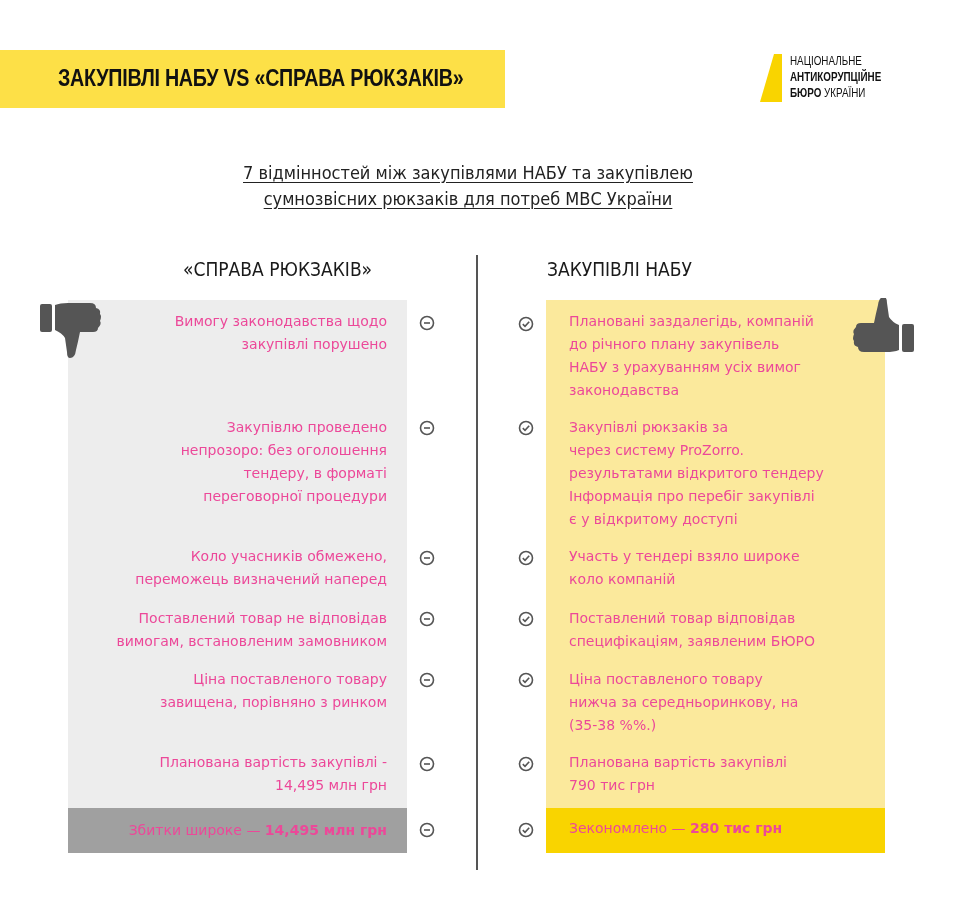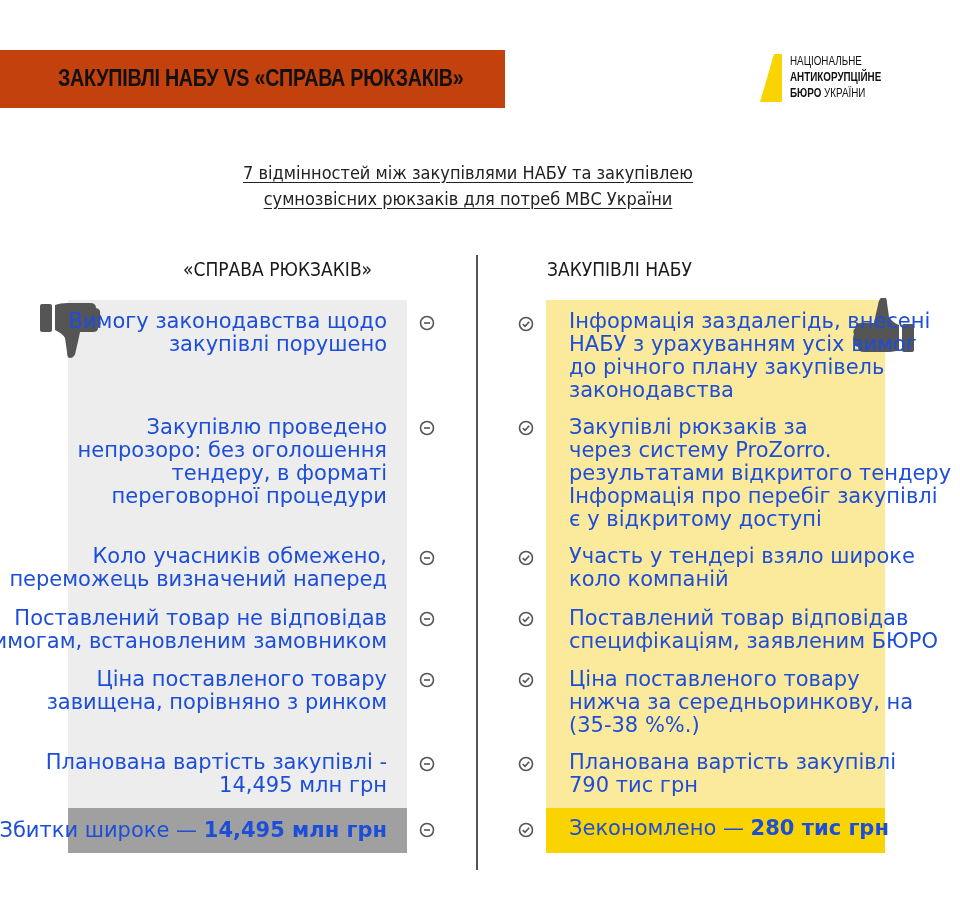--- a/index.html
+++ b/index.html
@@ -1,19 +1,19 @@
 <!DOCTYPE html>
 <html><head>
 <meta charset="utf-8">
 <style>
   * { box-sizing: border-box; margin: 0; padding: 0; }
   html, body { width: 960px; height: 911px; background: #ffffff; overflow: hidden; }
   body { position: relative; font-family: "DejaVu Sans", sans-serif; color: #1a1a1a; }
 
-  .banner { position: absolute; left: 0; top: 50px; width: 505px; height: 58px; background: #c2410c; }
+  .banner { position: absolute; left: 0; top: 50px; width: 505px; height: 58px; background: #fde047; }
   .banner-title { position: absolute; left: 58px; top: 14px; font-family: "Liberation Sans", sans-serif; font-weight: bold; font-size: 24px; letter-spacing: -0.3px; color: #111; transform: scaleX(0.82); transform-origin: left center; white-space: nowrap; }
 
   .logo { position: absolute; left: 760px; top: 52px; width: 140px; height: 52px; }
   .logo-mark { position: absolute; left: 0; top: 2px; width: 22px; height: 48px; }
   .logo-text { position: absolute; left: 30px; top: 1px; font-family: "Liberation Sans", sans-serif; font-size: 12px; line-height: 16px; color: #111; transform: scaleX(0.82); transform-origin: left top; white-space: nowrap; }
   .logo-text b { font-weight: bold; }
 
   .subtitle { position: absolute; left: 0; width: 936px; top: 160px; text-align: center; font-family: "DejaVu Sans", sans-serif; font-size: 18px; line-height: 26px; color: #222; }
   .subtitle span { display: block; text-decoration: underline; text-underline-offset: 3px; transform: scaleX(0.9); }
 
@@ -21,21 +21,21 @@
   .col-head.left { left: 183px; transform-origin: left; }
   .col-head.right { left: 547px; transform-origin: left; }
 
   .divider { position: absolute; left: 476px; top: 255px; width: 2px; height: 615px; background: #555; }
 
   .panel-left { position: absolute; left: 68px; top: 300px; width: 339px; height: 508px; background: #EDEDED; }
   .panel-left-total { position: absolute; left: 68px; top: 808px; width: 339px; height: 45px; background: #A0A0A0; }
   .panel-right { position: absolute; left: 546px; top: 300px; width: 339px; height: 508px; background: #FBE99C; }
   .panel-right-total { position: absolute; left: 546px; top: 808px; width: 339px; height: 45px; background: #F9D400; }
 
-  .item { position: absolute; font-size: 21px; line-height: 23px; color: #1d4ed8; white-space: nowrap; }
+  .item { position: absolute; font-size: 14px; line-height: 23px; color: #ec4899; white-space: nowrap; }
   .item.left { right: 573px; text-align: right; }
   .item.right { left: 569px; text-align: left; }
   .item .line { display: block; }
   .item b { font-weight: bold; }
 
   .icon { position: absolute; width: 16px; height: 16px; }
   .icon.minus { left: 419px; }
   .icon.check { left: 518px; }
 
   .thumb { position: absolute; width: 64px; height: 64px; }
@@ -166,23 +166,23 @@
 <svg class="icon check" style="top:756px" viewBox="0 0 16 16">
     <circle cx="8" cy="8" r="6.5" fill="none" stroke="#555" stroke-width="1.6"></circle>
     <polyline points="4.8,8.2 7,10.3 11.2,5.8" fill="none" stroke="#555" stroke-width="1.6"></polyline>
   </svg>
 <svg class="icon check" style="top:822px" viewBox="0 0 16 16">
     <circle cx="8" cy="8" r="6.5" fill="none" stroke="#555" stroke-width="1.6"></circle>
     <polyline points="4.8,8.2 7,10.3 11.2,5.8" fill="none" stroke="#555" stroke-width="1.6"></polyline>
   </svg>
 
 <div class="item right" style="top:310px">
-  <span class="line">Інформація заздалегідь, внесені</span>
+  <span class="line">Плановані заздалегідь, компаній</span>
+  <span class="line">до річного плану закупівель</span>
   <span class="line">НАБУ з урахуванням усіх вимог</span>
-  <span class="line">до річного плану закупівель</span>
   <span class="line">законодавства</span>
 </div>
 <div class="item right" style="top:416px">
   <span class="line">Закупівлі рюкзаків за</span>
   <span class="line">через систему ProZorro.</span>
   <span class="line">результатами відкритого тендеру</span>
   <span class="line">Інформація про перебіг закупівлі</span>
   <span class="line">є у відкритому доступі</span>
 </div>
 <div class="item right" style="top:545px">

